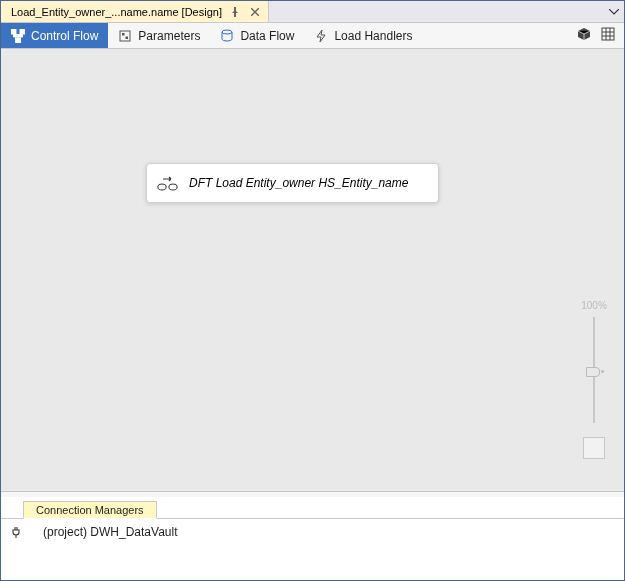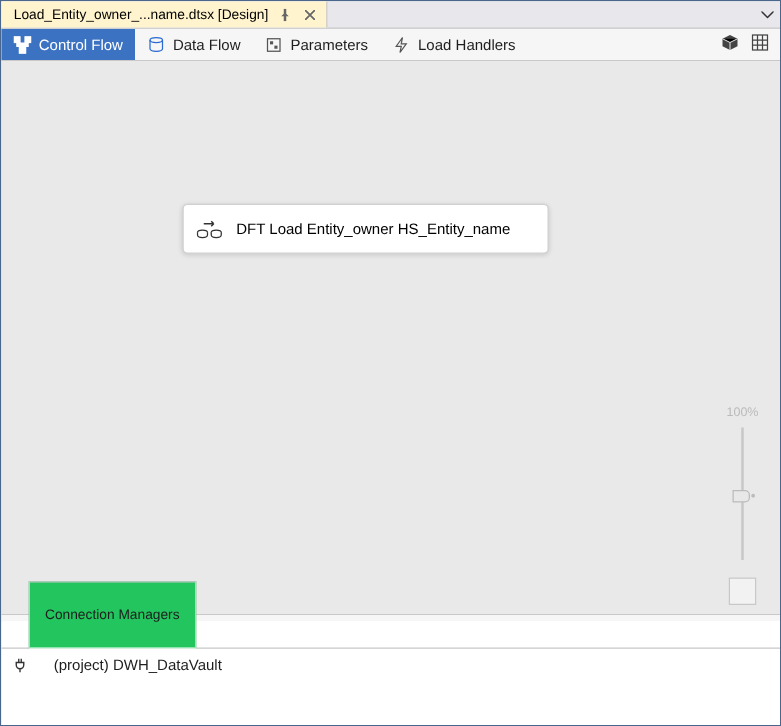--- a/index.html
+++ b/index.html
@@ -110,34 +110,35 @@
     height: 40px;
     background: #fff;
     border: 1px solid #d0d0d0;
     border-radius: 4px;
     box-shadow: 0 1px 4px rgba(0,0,0,.15);
     display: flex;
     align-items: center;
     padding: 0 10px;
     gap: 10px;
     cursor: move;
+    font-style: italic;
   }
   .task-node .dft-ico {
     width: 22px;
     height: 18px;
     position: relative;
     flex-shrink: 0;
   }
   .task-label { font-size: 12px; color: #000; white-space: nowrap; }
 
   
   .zoom-ctl {
     position: absolute;
     right: 14px;
-    top: 276px;
+    top: 251px;
     width: 32px;
     display: flex;
     flex-direction: column;
     align-items: center;
     font-size: 10px;
     color: #bbb;
   }
   .zoom-track {
     width: 2px;
     height: 106px;
@@ -182,24 +183,24 @@
     flex-direction: column;
   }
   .conn-tabbar {
     display: flex;
     align-items: flex-end;
     height: 22px;
     padding-left: 22px;
     border-bottom: 1px solid #c8c8c8;
   }
   .conn-tab {
-    background: #22c55e;
+    background: #fef9c3;
     border: 1px solid #c8c8c8;
     border-bottom: 1px solid #fff;
-    padding: 20px 12px;
+    padding: 2px 12px;
     font-size: 11px;
     position: relative;
     top: 1px;
     cursor: pointer;
   }
   .conn-body {
     flex: 1;
     padding: 4px 8px;
   }
   .conn-item {
@@ -209,21 +210,21 @@
     padding: 2px 0;
     cursor: pointer;
   }
   .plug-ico { width:14px; height:14px; display:flex; align-items:center; justify-content:center; }
 </style>
 </head>
 <body>
 
 <div class="tabstrip">
   <div class="file-tab">
-    <span>Load_Entity_owner_...name.dtsx [Design]</span>
+    <span>Load_Entity_owner_...name.name [Design]</span>
     <span class="pin-glyph">
       <svg width="10" height="10" viewBox="0 0 10 10">
           <path d="M4 0h2v4l2 2H6v4H4V6H2l2-2V0z" fill="#666"></path>
         </svg>
     </span>
     <span class="close-glyph">
       <svg width="8" height="8" viewBox="0 0 8 8">
           <path d="M0 0l8 8M8 0L0 8" stroke="#666" stroke-width="1.4"></path>
         </svg>
     </span>
@@ -243,35 +244,35 @@
           <rect x="9" y="0" width="5" height="5" fill="#fff"></rect>
           <rect x="4.5" y="9" width="5" height="5" fill="#fff"></rect>
           <path d="M2.5 5v3h9V5M7 8v1" stroke="#fff" fill="none"></path>
         </svg>
     </span>
     <span>Control Flow</span>
   </div>
   <div class="tool-tab">
     <span class="ico">
       <svg width="14" height="14" viewBox="0 0 14 14">
-          <ellipse cx="7" cy="3" rx="5" ry="2" fill="none" stroke="#2a6bd4"></ellipse>
-          <path d="M2 3v7c0 1.1 2.2 2 5 2s5-.9 5-2V3" fill="none" stroke="#2a6bd4"></path>
-        </svg>
-    </span>
-    <span>Data Flow</span>
-  </div>
-  <div class="tool-tab">
-    <span class="ico">
-      <svg width="14" height="14" viewBox="0 0 14 14">
           <rect x="2" y="2" width="10" height="10" fill="none" stroke="#555"></rect>
           <rect x="4" y="4" width="2.5" height="2.5" fill="#555"></rect>
           <rect x="7.5" y="7.5" width="2.5" height="2.5" fill="#555"></rect>
         </svg>
     </span>
     <span>Parameters</span>
+  </div>
+  <div class="tool-tab">
+    <span class="ico">
+      <svg width="14" height="14" viewBox="0 0 14 14">
+          <ellipse cx="7" cy="3" rx="5" ry="2" fill="none" stroke="#2a6bd4"></ellipse>
+          <path d="M2 3v7c0 1.1 2.2 2 5 2s5-.9 5-2V3" fill="none" stroke="#2a6bd4"></path>
+        </svg>
+    </span>
+    <span>Data Flow</span>
   </div>
   <div class="tool-tab">
     <span class="ico">
       <svg width="14" height="14" viewBox="0 0 14 14">
           <path d="M8 1L3 8h4l-1 5 5-7H7l1-5z" fill="none" stroke="#555"></path>
         </svg>
     </span>
     <span>Load Handlers</span>
   </div>
   <div class="spacer"></div>

